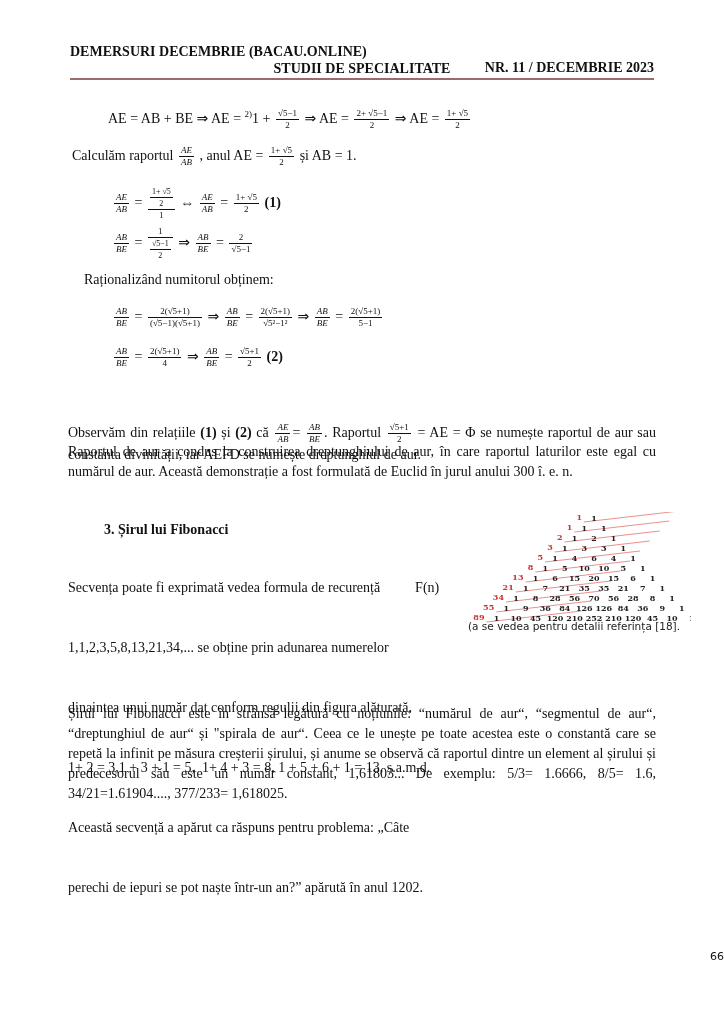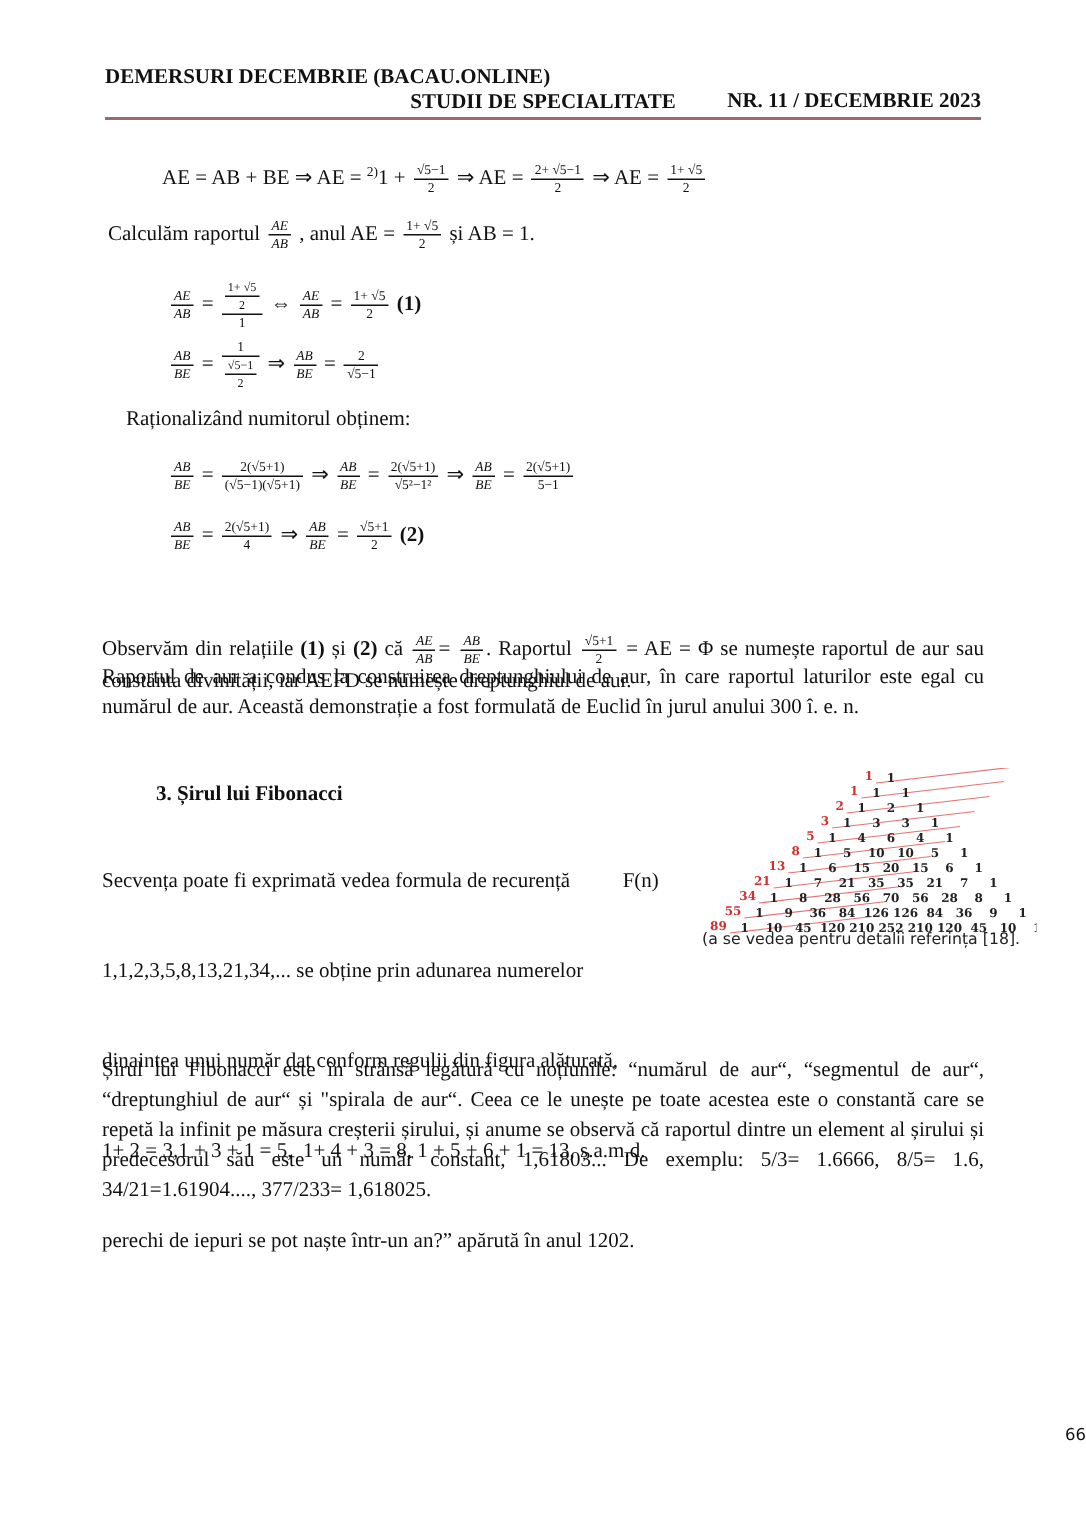--- a/index.html
+++ b/index.html
@@ -110,20 +110,21 @@
 </div>
 
 <div class="t just" style="left:68px; top:442px; width:588px;">Raportul de aur a condus la construirea dreptunghiului de aur, în care raportul laturilor este egal cu numărul de aur. Această demonstrație a fost formulată de Euclid în jurul anului 300 î. e. n.</div>
 
 <div class="t b" style="left:104px; top:520px;">3.   Șirul lui Fibonacci</div>
 <div class="t" style="left:68px; top:538px; width:390px; white-space:pre; line-height:20px;">
   <div>Secvența poate fi exprimată vedea formula de recurență          F(n)</div>
   <div>1,1,2,3,5,8,13,21,34,... se obține prin adunarea numerelor</div>
   <div>dinaintea unui număr dat conform regulii din figura alăturată,</div>
   <div>1+ 2 = 3,1 + 3 + 1 = 5,  1+ 4 + 3 = 8, 1 + 5 + 6 + 1 = 13, ș.a.m.d.</div>
+  <div>Această secvență a apărut ca răspuns pentru problema: „Câte</div>
   <div>perechi de iepuri se pot naște într-un an?” apărută în anul 1202.</div>
 </div>
 
 <svg class="fig" id="pascal" viewBox="0 0 225 115">
     <line x1="118" y1="10" x2="213" y2="-1" stroke="#e57373" stroke-width="0.8"></line>
     <line x1="108.25" y1="20" x2="203.25" y2="9" stroke="#e57373" stroke-width="0.8"></line>
     <line x1="98.5" y1="30" x2="193.5" y2="19" stroke="#e57373" stroke-width="0.8"></line>
     <line x1="88.75" y1="40" x2="183.75" y2="29" stroke="#e57373" stroke-width="0.8"></line>
     <line x1="79" y1="50" x2="174" y2="39" stroke="#e57373" stroke-width="0.8"></line>
     <line x1="69.25" y1="60" x2="164.25" y2="49" stroke="#e57373" stroke-width="0.8"></line>

